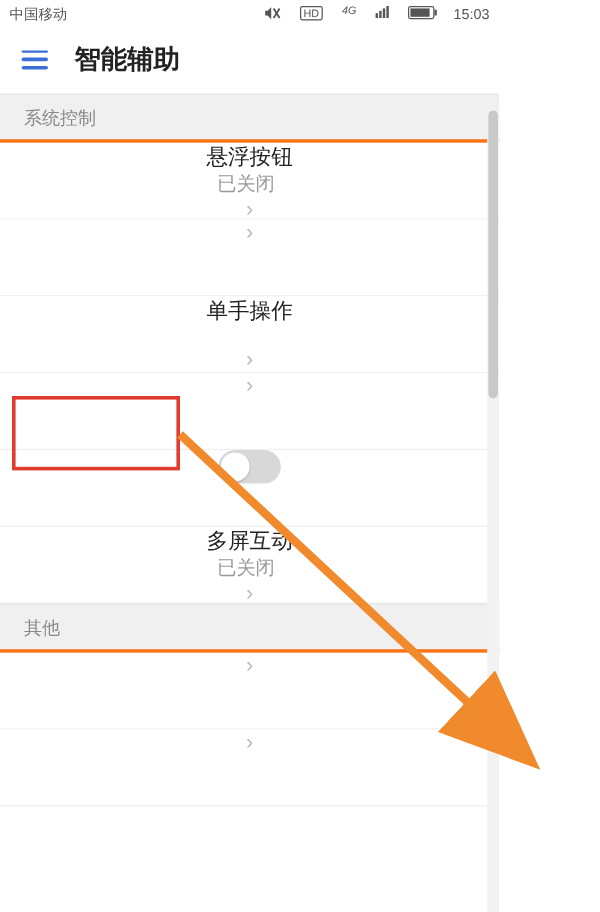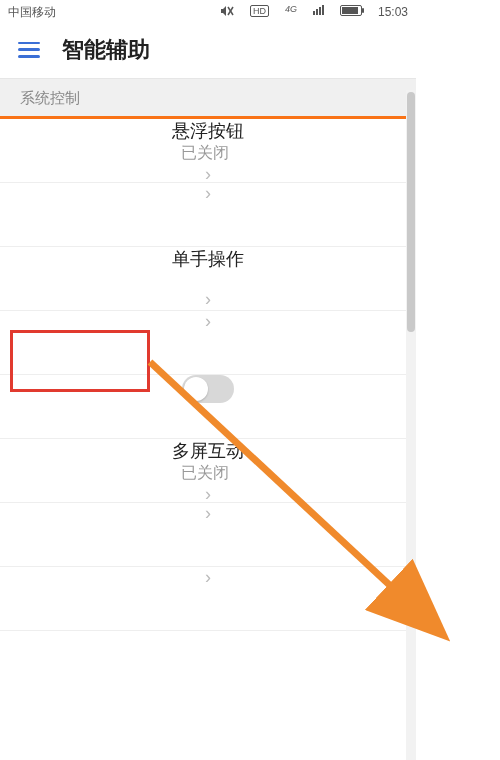--- a/index.html
+++ b/index.html
@@ -106,20 +106,21 @@
       </div>
   </div>
 
 
   <div class="list-item">
     <span class="label">多屏互动</span>
     <span class="value">已关闭</span>
     <span class="chevron">›</span>
   </div>
 
+  <div class="section-header">其他</div>
 
   <div class="list-item">
     <span class="chevron">›</span>
   </div>
 
   <div class="list-item">
     <span class="chevron">›</span>
   </div>
 
   <div class="scroll-track"></div>

